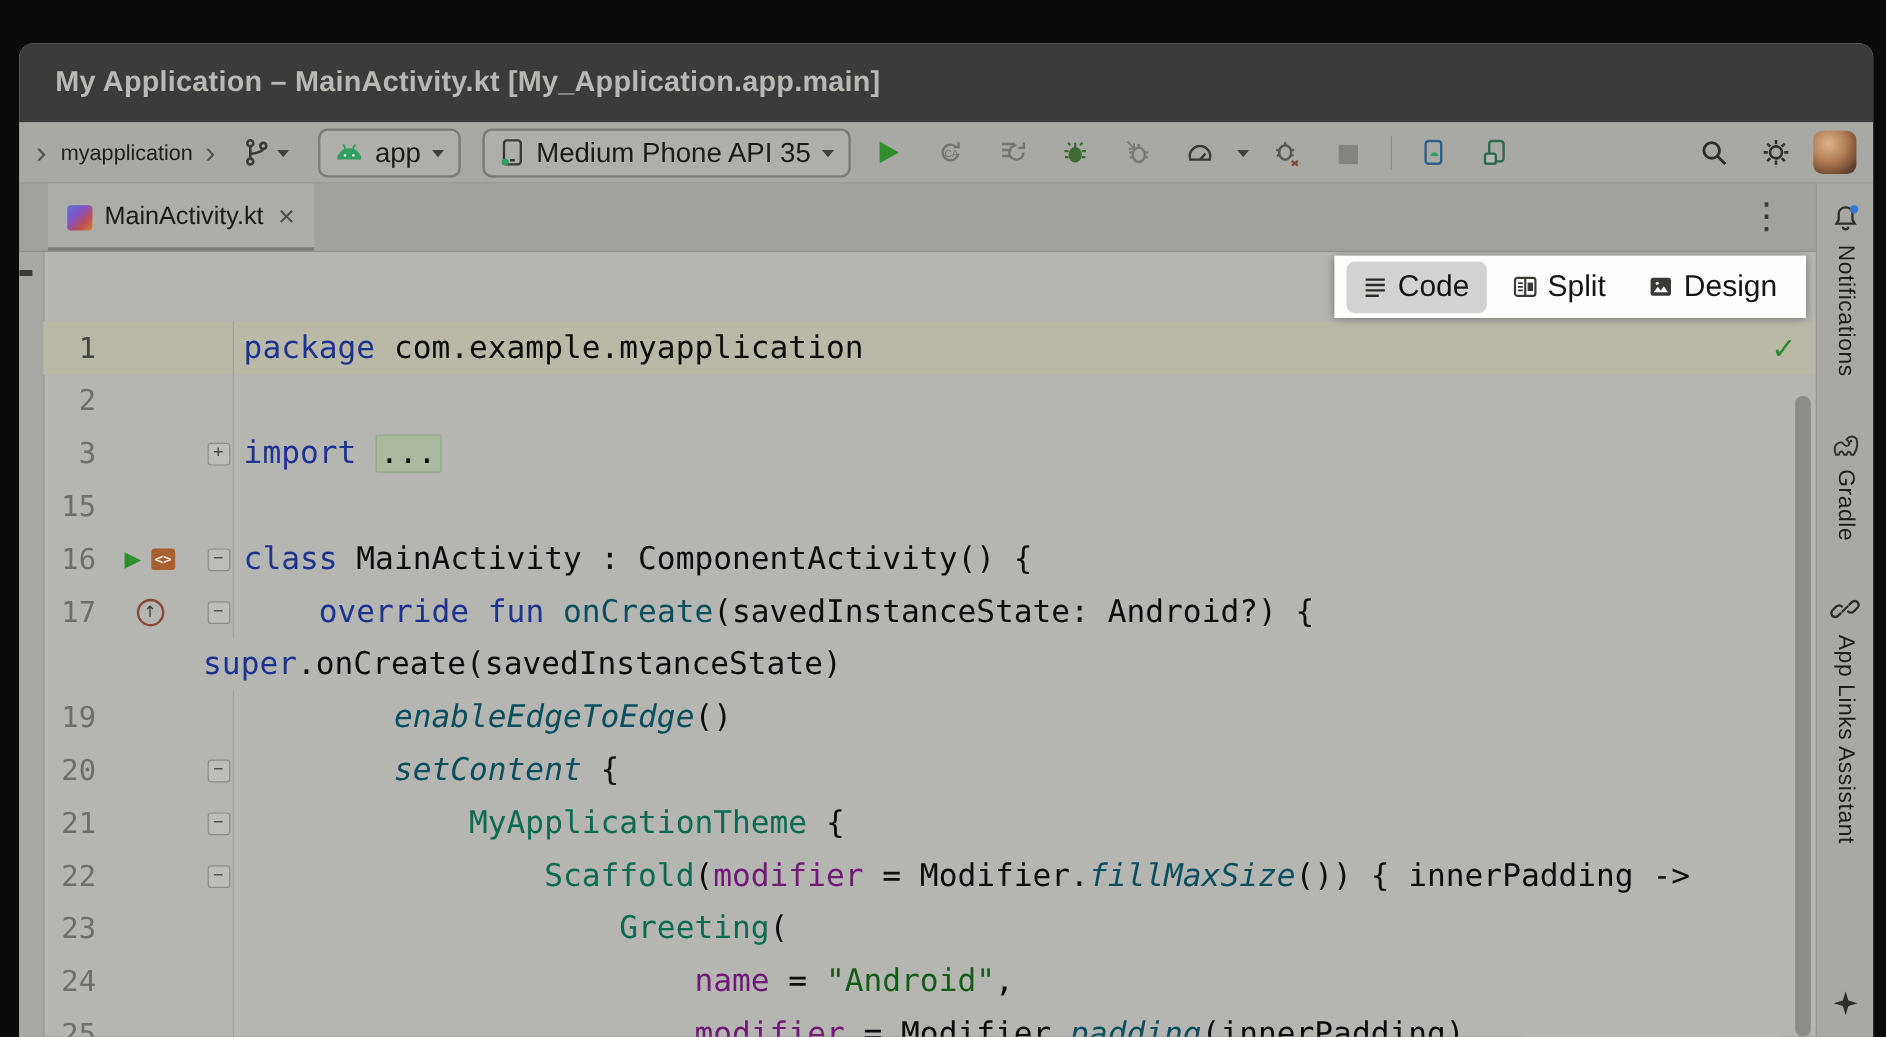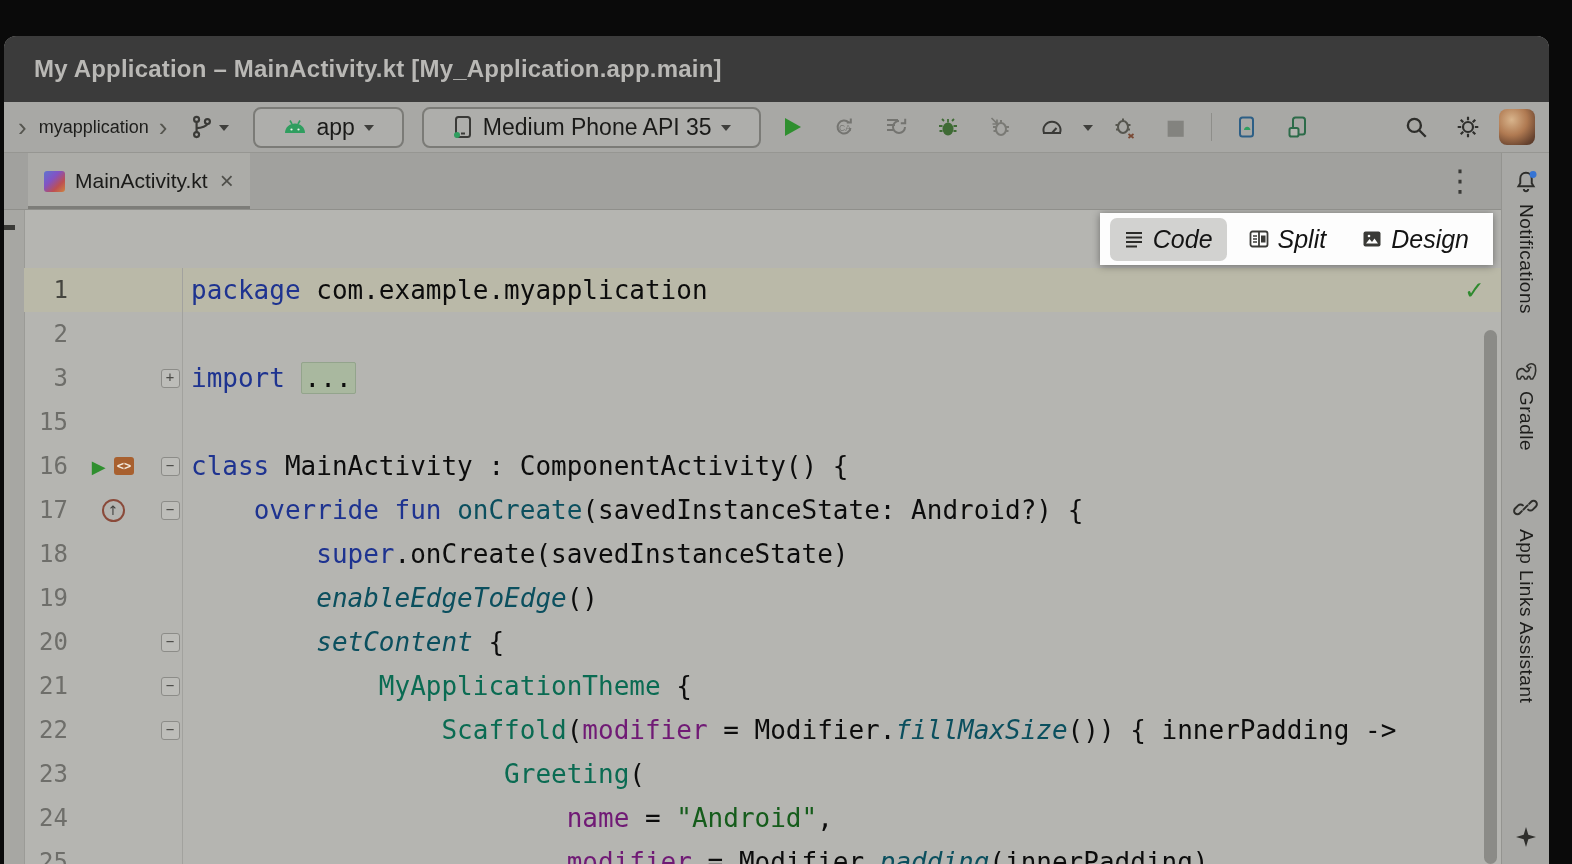--- a/index.html
+++ b/index.html
@@ -1,30 +1,30 @@
 <!DOCTYPE html>
 <html><head>
 <meta charset="utf-8">
 <style>
   html,body{margin:0;padding:0;width:1572px;height:864px;overflow:hidden;background:#0a0a0a;
     font-family:"Liberation Sans",sans-serif;-webkit-font-smoothing:antialiased;}
   .stage{position:absolute;inset:0;background:#0a0a0a;}
-  .window{position:absolute;left:4px;top:36px;width:1545px;height:828px;border-radius:12px 12px 0 0;
+  .window{position:absolute;left:16px;top:36px;width:1545px;height:828px;border-radius:12px 12px 0 0;
     background:#a8a8a5;overflow:hidden;}
   
   .titlebar{height:66px;background:#3b3b3b;display:flex;align-items:center;padding-left:30px;}
   .title{color:#b9b8b5;font-size:24px;font-weight:bold;letter-spacing:.2px;}
   
   .toolbar{height:50px;display:flex;align-items:center;padding:0 14px;gap:10px;background:#a8a8a5;
     border-bottom:1px solid #969692;}
   .crumb{font-size:18px;color:#1e1e1c;margin-left:2px;}
   .chev{color:#55554f;font-size:26px;line-height:1;}
   .vcs{display:flex;align-items:center;gap:4px;padding:4px 6px;margin-left:6px;}
   .pill{display:flex;align-items:center;gap:9px;border:2px solid #7b7b77;border-radius:8px;
-    padding:5px 28px;background:#aeaeab;font-size:23px;color:#1b1b19;margin-left:8px;white-space:nowrap;}
+    padding:5px 12px;background:#aeaeab;font-size:23px;color:#1b1b19;margin-left:8px;white-space:nowrap;}
   .caret{width:0;height:0;border-left:5px solid transparent;border-right:5px solid transparent;
     border-top:6px solid #3f3f3c;display:inline-block;margin-top:2px;}
   .tbtn{width:42px;height:40px;display:flex;align-items:center;justify-content:center;flex-shrink:0;}
   .dim{opacity:.55;}
   .stop-glyph{color:#83837f;font-size:21px;font-family:"DejaVu Sans",sans-serif;}
   .sep{width:1px;height:28px;background:#8e8e8a;margin:0 4px;flex-shrink:0;}
   .right-tools{margin-left:auto;display:flex;align-items:center;gap:10px;}
   .avatar{width:36px;height:36px;border-radius:8px;flex-shrink:0;
     background:radial-gradient(circle at 35% 30%,#d8b48c 0%,#b07a52 45%,#6a4530 80%,#4a2f22 100%);}
   
@@ -38,21 +38,21 @@
     background:linear-gradient(135deg,#5f74cf 0%,#8253c4 38%,#bd4f52 70%,#cf8440 100%);}
   .close{color:#4f4f4a;font-size:24px;line-height:1;margin-left:2px;}
   .kebab{margin-left:auto;margin-right:26px;font-size:30px;color:#3a3a37;line-height:1;}
   
   .editor{position:relative;flex:1;background:#b5b5b1;overflow:hidden;}
   .leftstrip{position:absolute;left:0;top:0;width:20px;height:100%;background:#a7a7a3;
     border-right:1px solid #9b9b97;}
   .leftdash{position:absolute;left:0;top:15px;width:11px;height:5px;background:#3a3a37;}
   .modebar{position:absolute;top:3px;right:8px;height:52px;background:#fdfdfd;display:flex;
     align-items:center;gap:8px;padding:0 10px;box-shadow:0 1px 8px rgba(0,0,0,.4);z-index:5;}
-  .mode{display:flex;align-items:center;gap:9px;padding:7px 14px;border-radius:7px;font-size:25px;color:#141414;font-style:italic;}
+  .mode{display:flex;align-items:center;gap:9px;padding:7px 14px;border-radius:7px;font-size:25px;color:#141414;}
   .mode.selected{background:#d2d2d0;}
   
   .lines{position:absolute;top:58px;left:20px;right:0;font-family:"DejaVu Sans Mono",monospace;}
   .line{position:relative;display:flex;height:44px;align-items:center;}
   .line.hl{background:#bab9a8;}
   .gut{width:158px;display:flex;align-items:center;height:100%;border-right:1px solid #a2a29e;flex-shrink:0;}
   .ln{width:44px;text-align:right;font-size:24px;color:#6e6e6a;flex-shrink:0;}
   .line.hl .ln{color:#45453f;}
   .gic{flex:1;display:flex;align-items:center;justify-content:center;gap:8px;}
   .gi{display:inline-flex;align-items:center;justify-content:center;}
@@ -322,25 +322,20 @@
                   <span class="gic">
                     <span class="gi gi-override">↑</span>
                   </span>
                   <span class="fold">
                     <span class="foldbox">−</span>
                   </span>
                 </div>
                 <div class="codetxt"><span class="tok pl">    </span><span class="tok kw">override</span><span class="tok pl"> </span><span class="tok kw">fun</span><span class="tok pl"> </span><span class="tok fn">onCreate</span><span class="tok pl">(savedInstanceState: Android?) {</span></div>
               </div>
               <div class="line">
-                <div class="gut">
-                  <span class="ln">18</span>
-                  <span class="gic"></span>
-                  <span class="fold"></span>
-                </div>
                 <div class="codetxt"><span class="tok pl">        </span><span class="tok kw">super</span><span class="tok pl">.onCreate(savedInstanceState)</span></div>
               </div>
               <div class="line">
                 <div class="gut">
                   <span class="ln">19</span>
                   <span class="gic"></span>
                   <span class="fold"></span>
                 </div>
                 <div class="codetxt"><span class="tok pl">        </span><span class="tok itfn">enableEdgeToEdge</span><span class="tok pl">()</span></div>
               </div>

